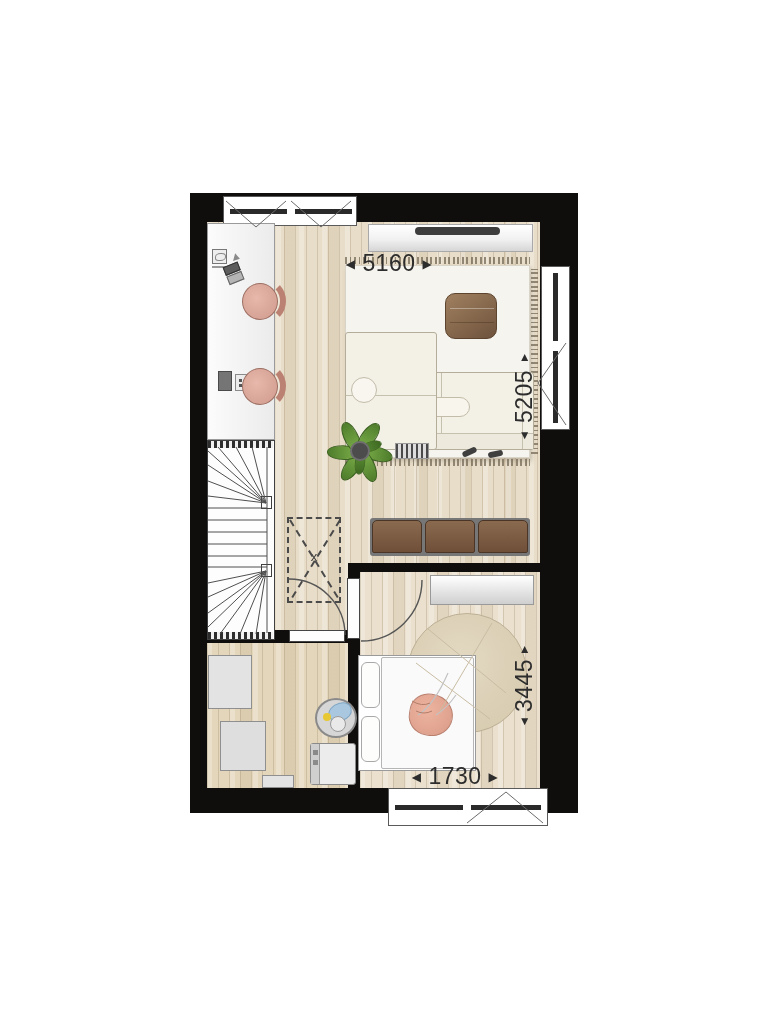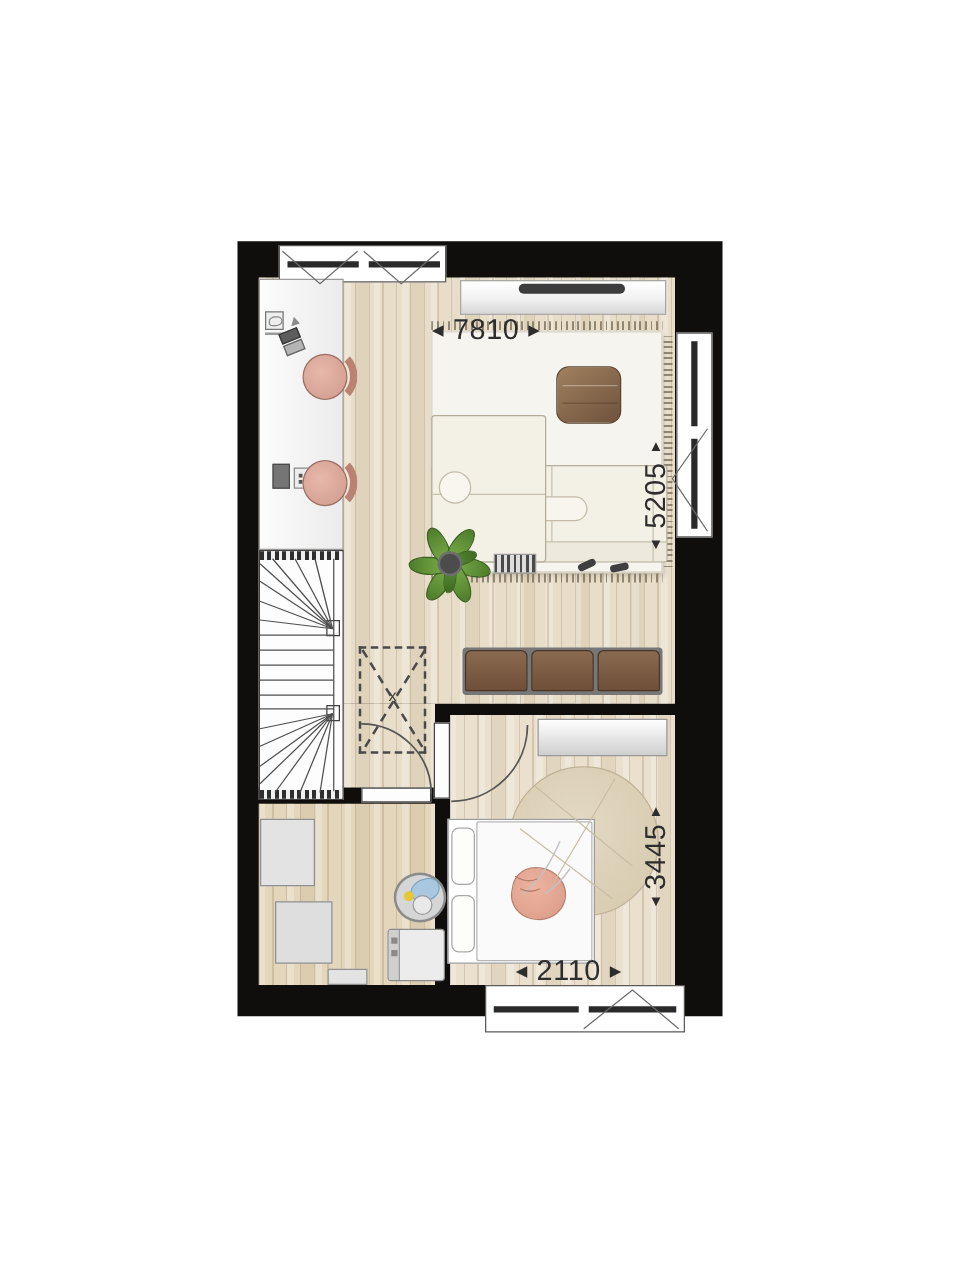--- a/index.html
+++ b/index.html
@@ -209,38 +209,38 @@
       <path d="M266,502 Q256,516 246,522"></path>
     </g>
     <g stroke="#b27e6c" stroke-width="1" fill="none">
       <path d="M222,508 Q232,514 240,510"></path>
       <path d="M226,518 Q234,522 242,518"></path>
     </g>
   </svg>
 
   <div class="abs dim" style="left:147px;top:57px;width:104px;gap:7px;">
     <span class="arr">◀</span>
-    <span>7810</span>
+    <span>5160</span>
     <span class="arr">▶</span>
   </div>
   <div class="abs dim dimv" style="left:322px;top:158px;width:26px;height:90px;">
     <span class="arr">▲</span>
     <span class="vtext">
           <span>5205</span>
         </span>
     <span class="arr">▼</span>
   </div>
   <div class="abs dim dimv" style="left:322px;top:450px;width:26px;height:84px;">
     <span class="arr">▲</span>
     <span class="vtext">
           <span>3445</span>
         </span>
     <span class="arr">▼</span>
   </div>
   <div class="abs dim" style="left:205px;top:570px;width:120px;gap:7px;">
     <span class="arr">◀</span>
-    <span>2110</span>
+    <span>1730</span>
     <span class="arr">▶</span>
   </div>
 
 </div>
 
 </div>
 
 </body></html>

